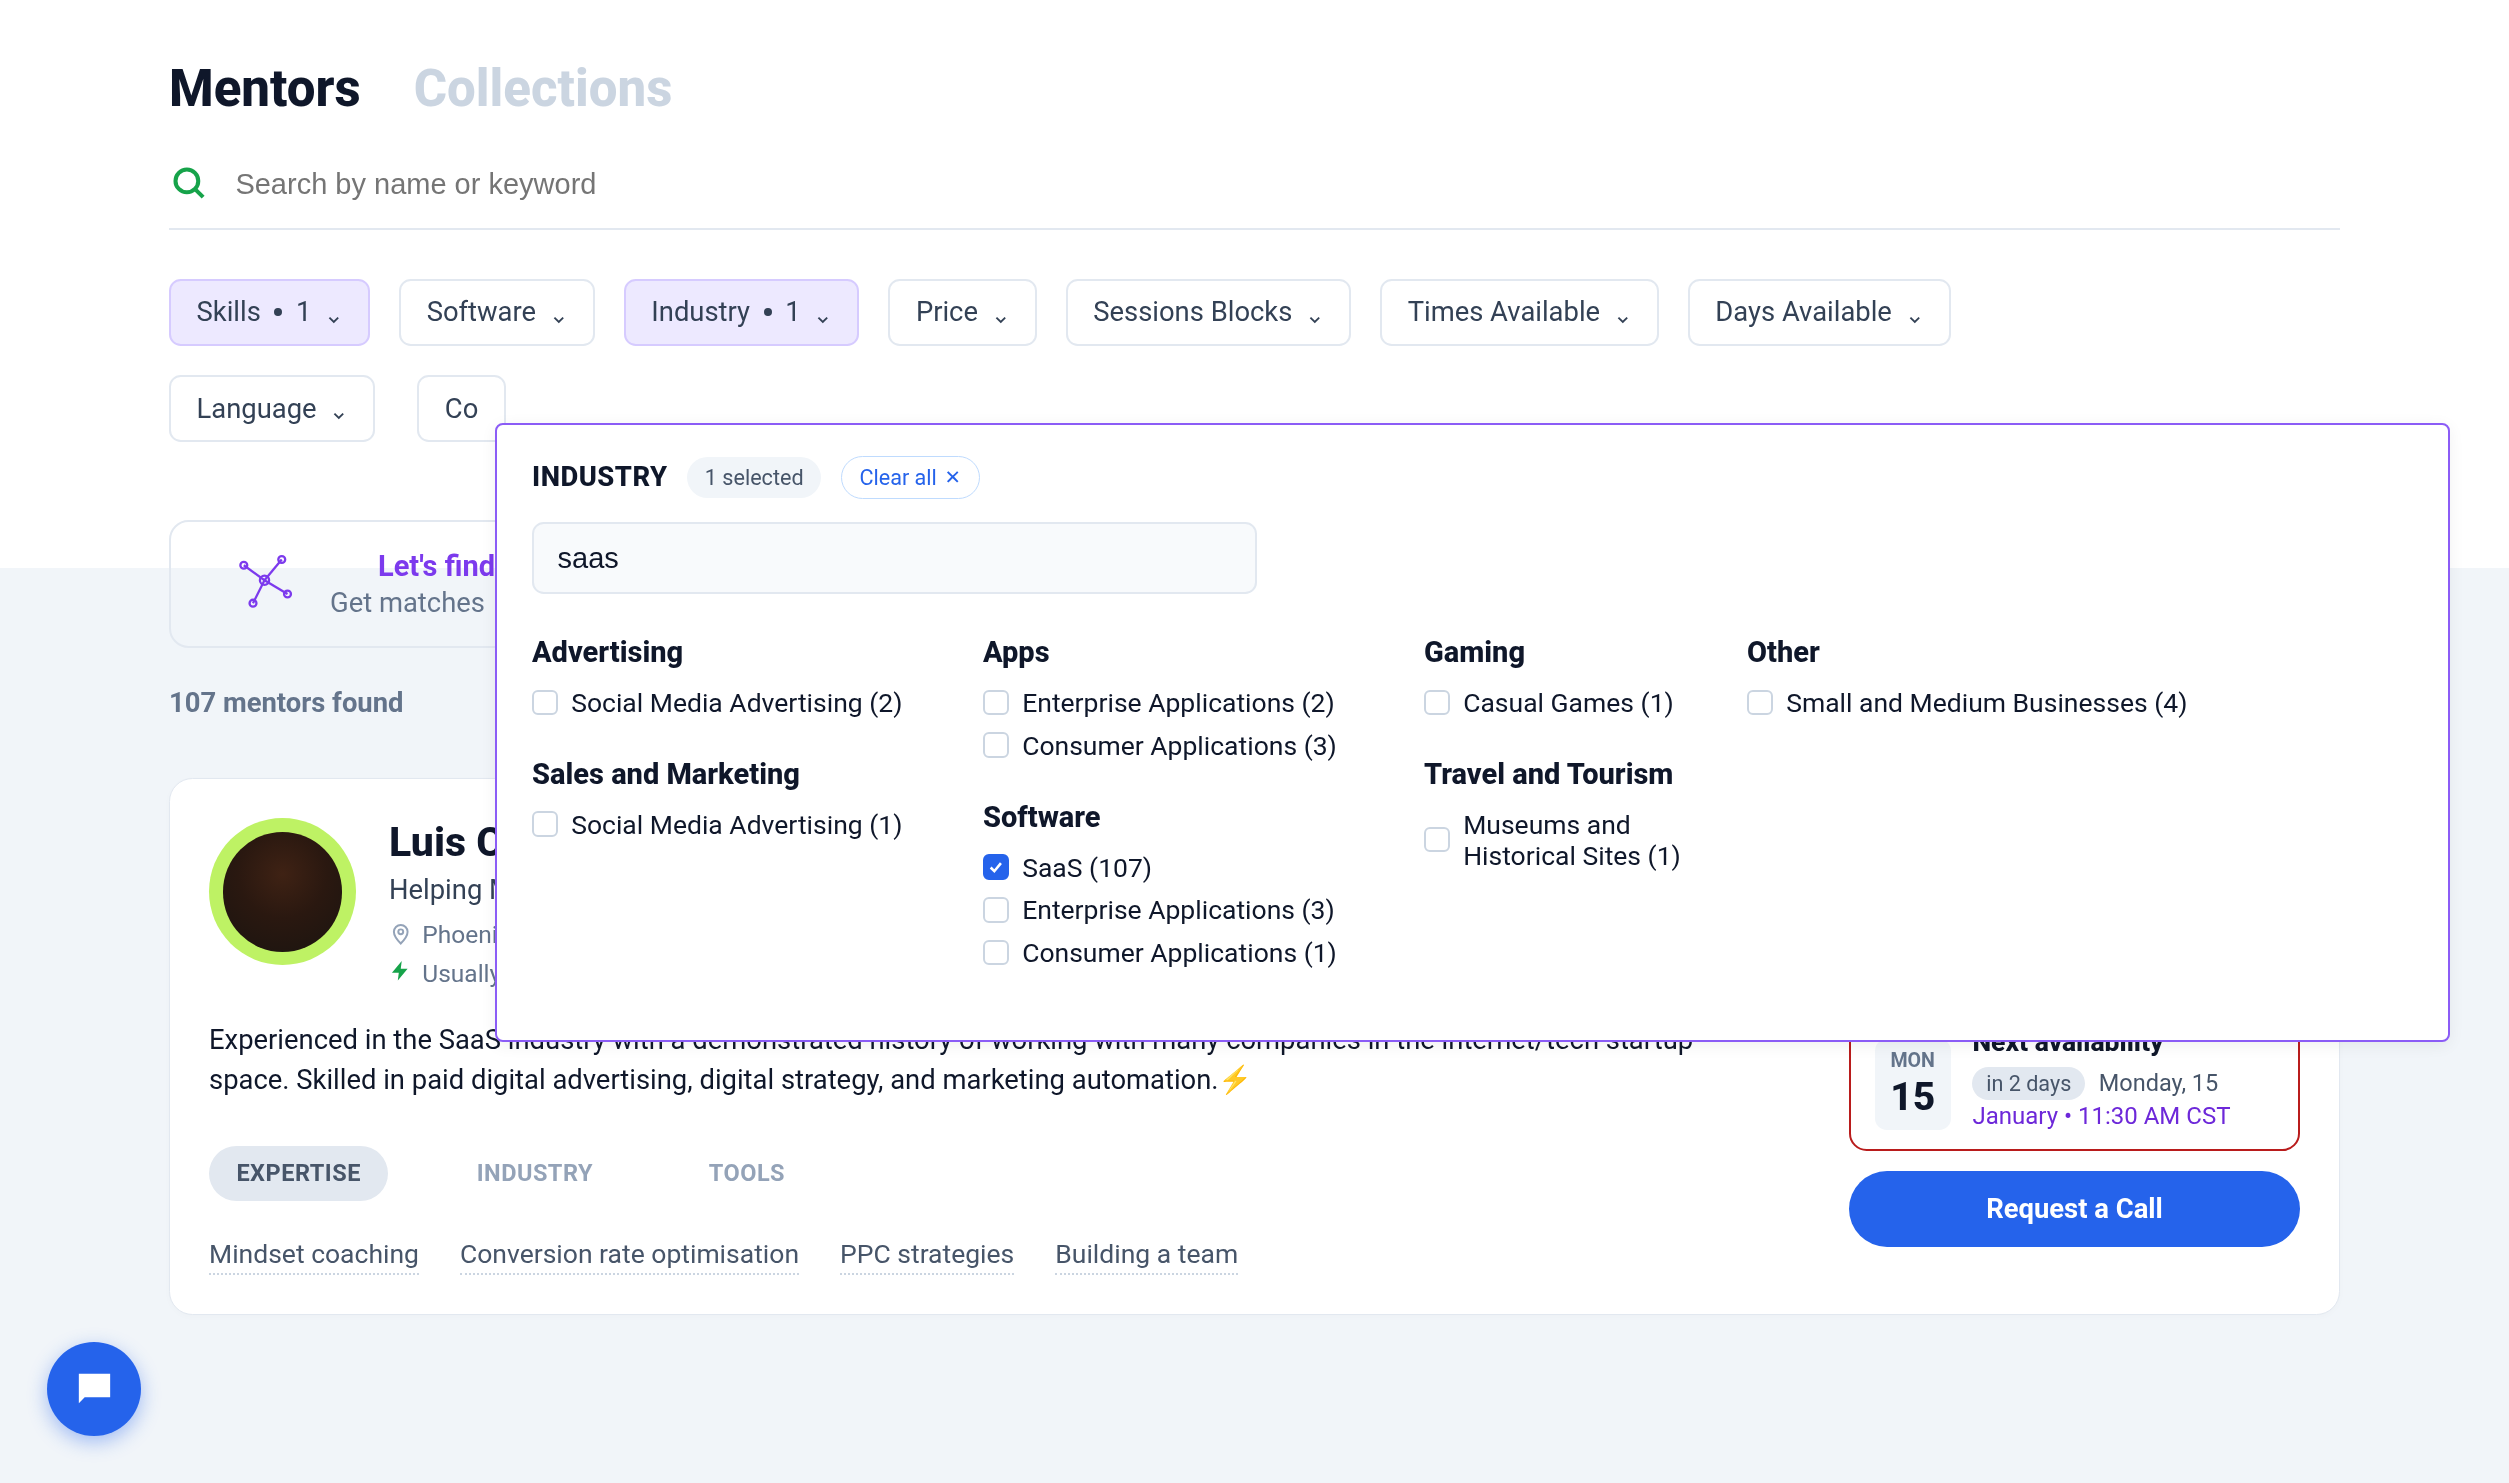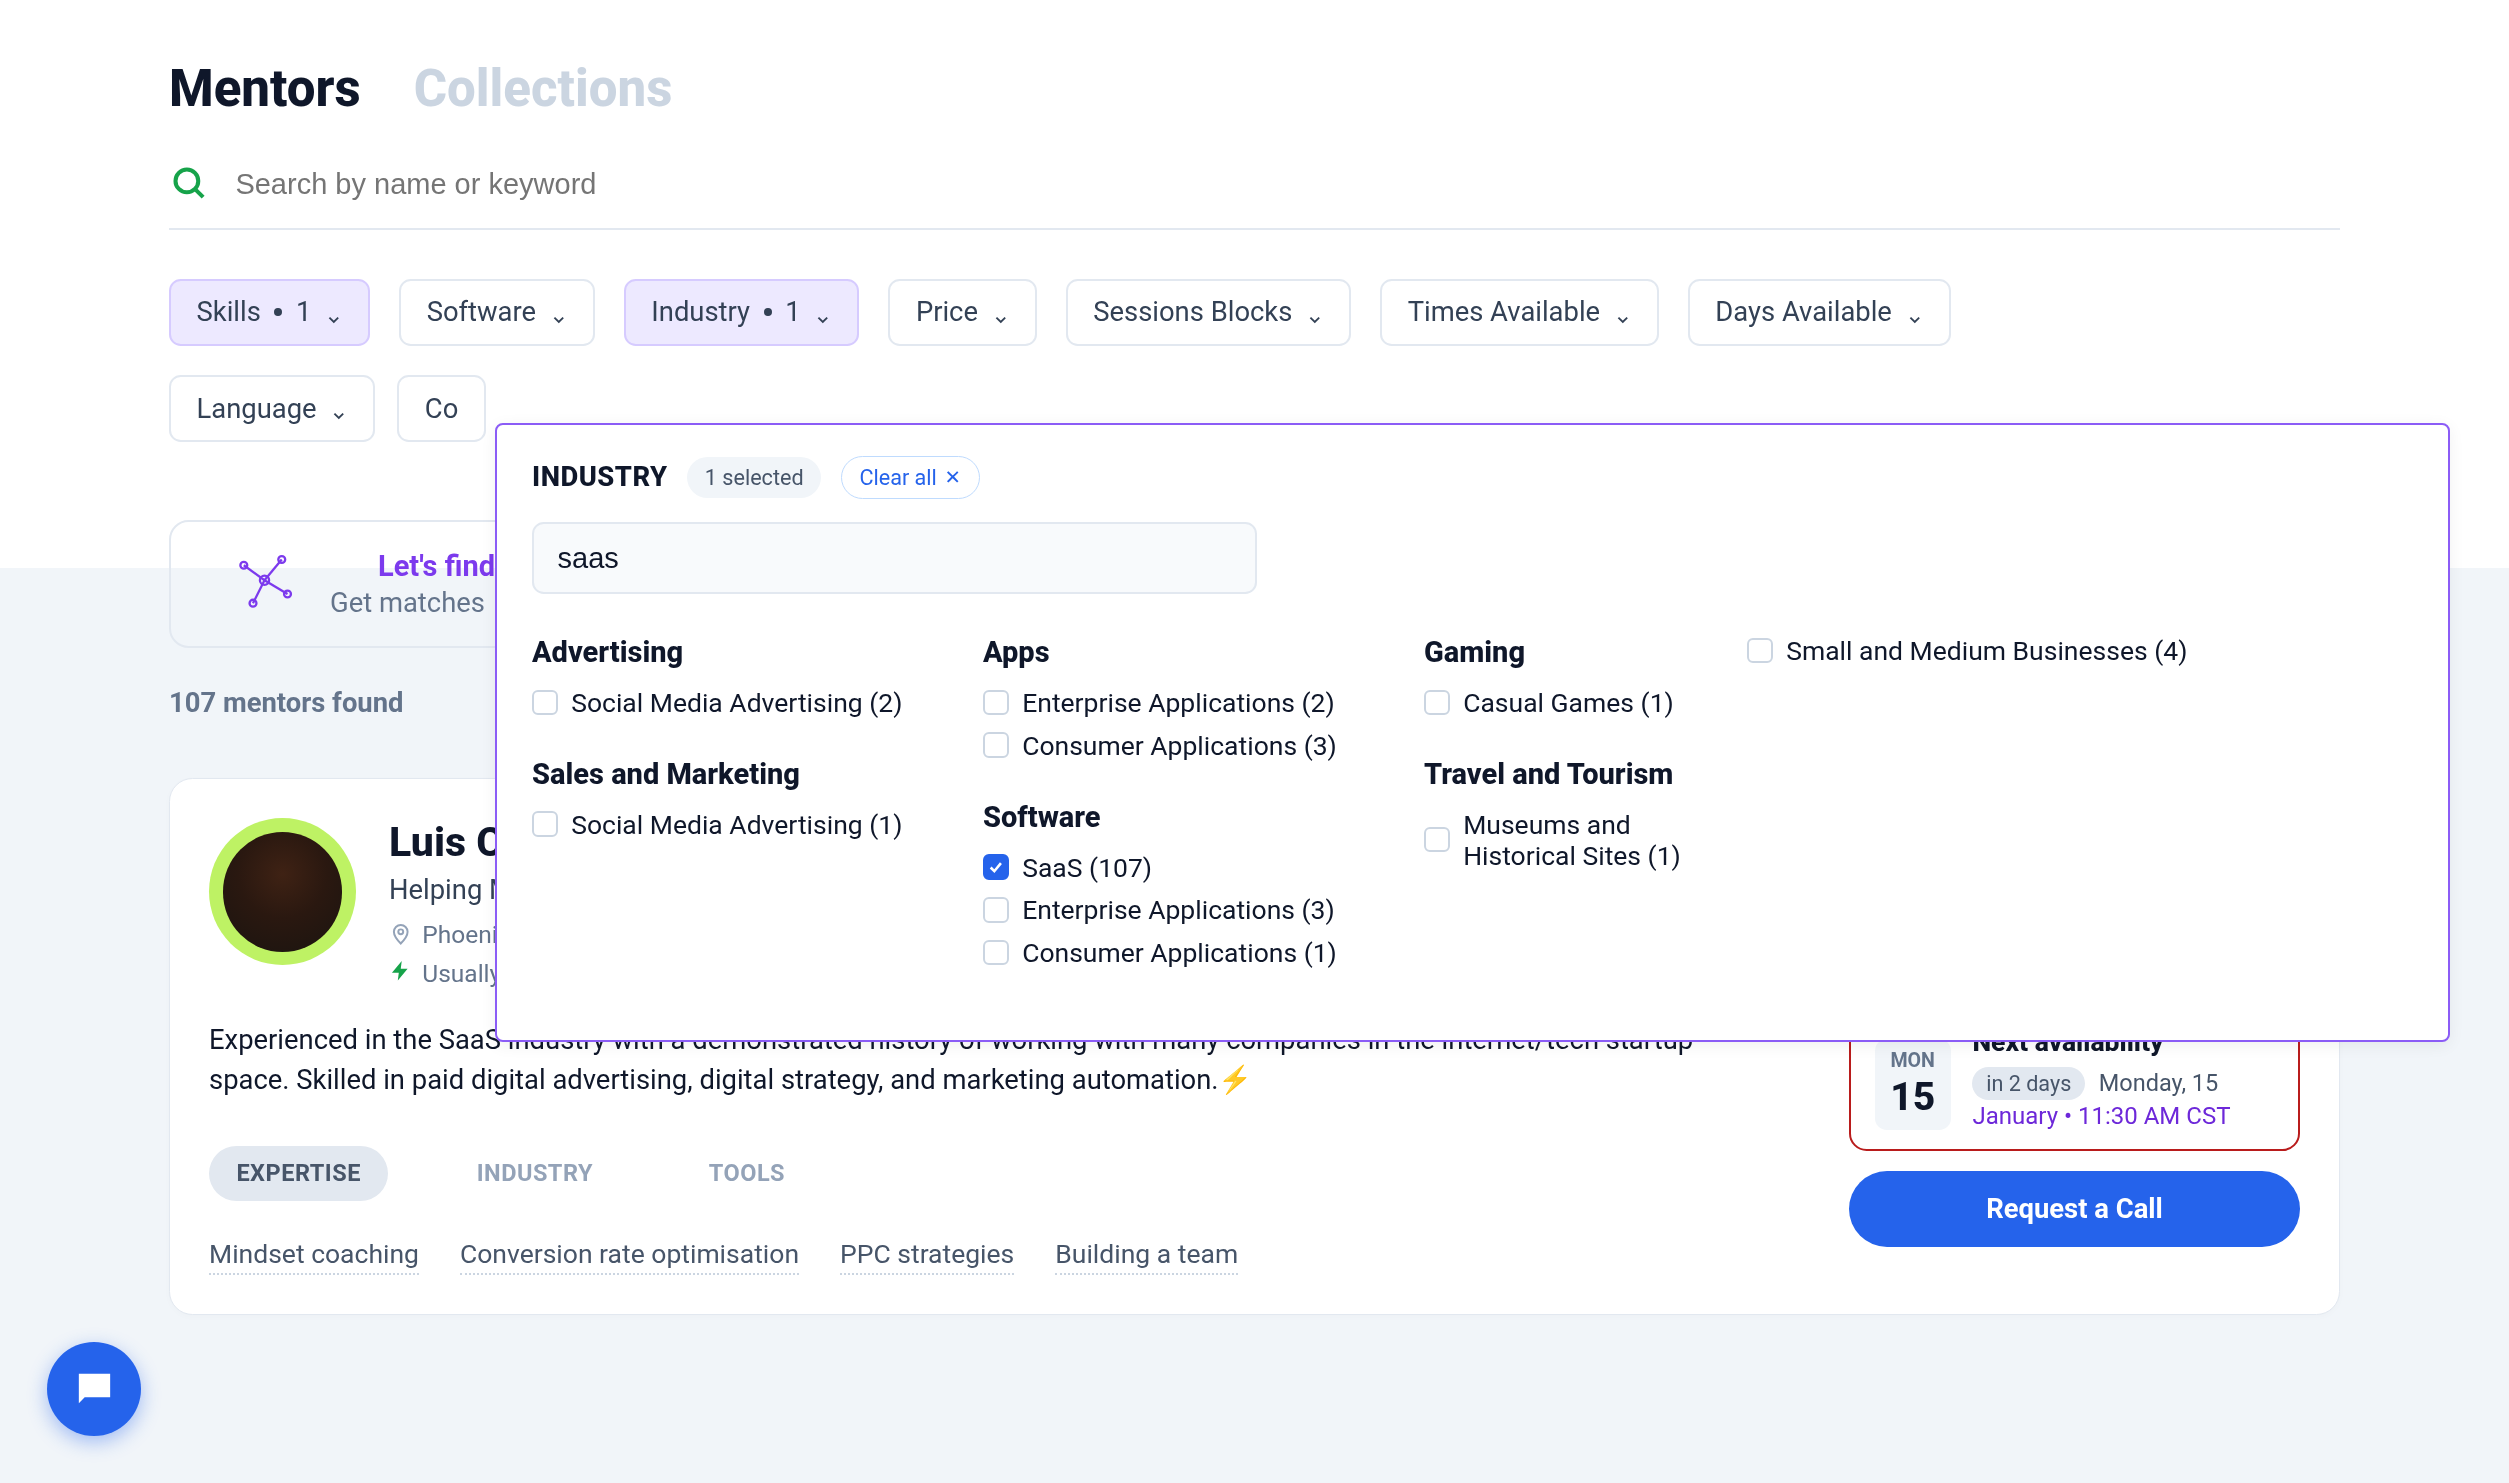--- a/index.html
+++ b/index.html
@@ -10,21 +10,21 @@
 .tab.active { color: #0f172a; }
 .search-row { display: flex; align-items: center; gap: 27.4px; border-bottom: 2px solid #e2e8f0; padding-bottom: 21.6px; margin-bottom: 49px; }
 .search-icon svg { width: 39px; height: 39px; }
 .search-input { border: none; outline: none; font-size: 29px; color: #64748b; flex: 1; }
 .filters-row { display: flex; flex-wrap: wrap; gap: 29px; margin-bottom: 29px; }
 .filter-chip { display: flex; align-items: center; gap: 13.7px; padding: 15.7px 25.5px; border: 2px solid #e2e8f0; border-radius: 11.8px; background: #fff; font-size: 27.4px; color: #334155; cursor: pointer; }
 .filter-chip.applied { background: #ede9ff; border-color: #d6cbff; }
 .filter-chip .dot { width: 7.8px; height: 7.8px; border-radius: 50%; background: #334155; }
 .chevron { width: 17.6px; height: 17.6px; }
 .chevron svg { width: 100%; height: 100%; }
-.filters-row2 { display: flex; gap: 22px; margin-bottom: 78px; }
+.filters-row2 { display: flex; gap: 42px; margin-bottom: 78px; }
 .promo-card { display: flex; align-items: center; gap: 31px; border: 2px solid #e2e8f0; border-radius: 19.6px; padding: 25.5px 59px; margin-bottom: 39px; width: 100%; }
 .promo-icon svg { width: 69px; height: 69px; }
 .promo-title { font-size: 29px; font-weight: 700; color: #7c3aed; margin-left: 48px; }
 .promo-sub { font-size: 27.4px; color: #64748b; margin-top: 3.9px; }
 .count-row { font-size: 27.4px; font-weight: 700; color: #64748b; margin-bottom: 59px; }
 
 .dropdown { position: absolute; left: 495px; top: 423px; width: 1955px; background: #fff; border: 2px solid #8b5cf6; border-radius: 7.8px; padding: 31px 35px 39px 35px; z-index: 10; box-shadow: 0 3.9px 15.7px rgba(0,0,0,0.06); }
 .dd-header { display: flex; align-items: center; gap: 19.6px; margin-bottom: 23.5px; }
 .dd-title { font-size: 27.4px; font-weight: 800; letter-spacing: 0.5px; }
 .dd-badge { background: #f1f5f9; color: #475569; font-size: 21.6px; padding: 7.8px 17.6px; border-radius: 979px; }
@@ -356,20 +356,21 @@
         <div class="dd-group-title">Travel and Tourism</div>
         <div class="dd-opt">
             <span class="cb"></span>
             <span>Museums and Historical Sites (1)</span>
           </div>
       </div>
     </div>
 
     <div class="dd-col">
       <div class="dd-block">
+        <div class="dd-group-title">Other</div>
         <div class="dd-opt">
             <span class="cb"></span>
             <span>Small and Medium Businesses (4)</span>
           </div>
       </div>
     </div>
   </div>
 </div>
 
 <div class="chat-fab">

